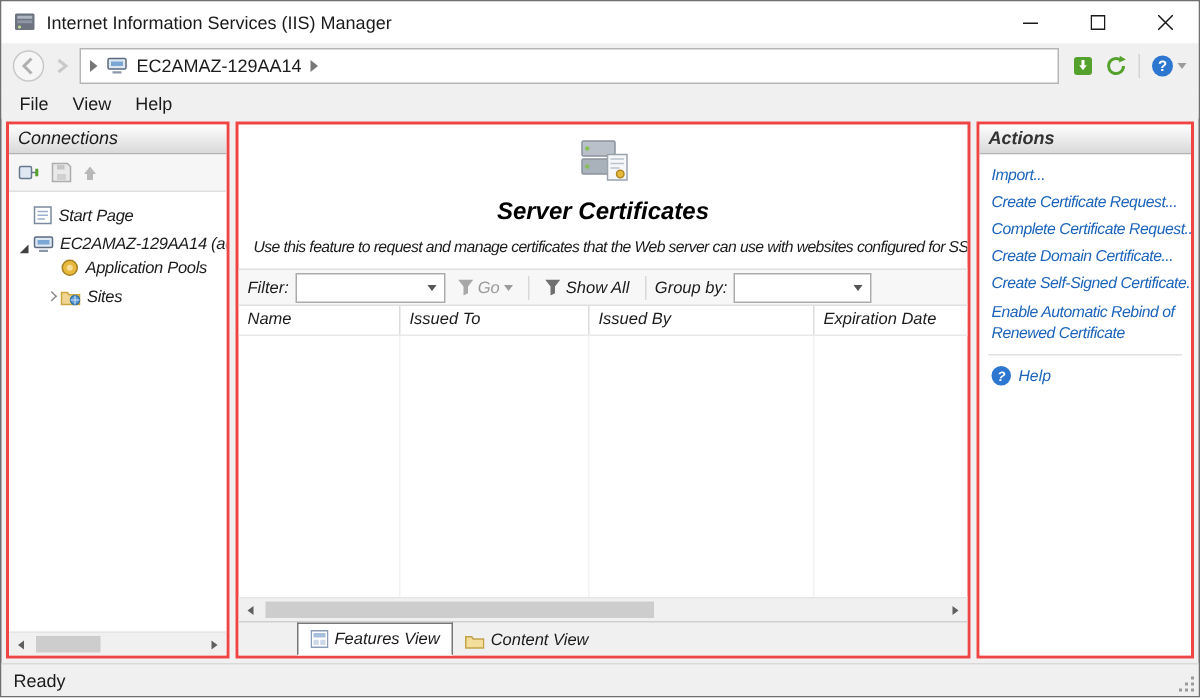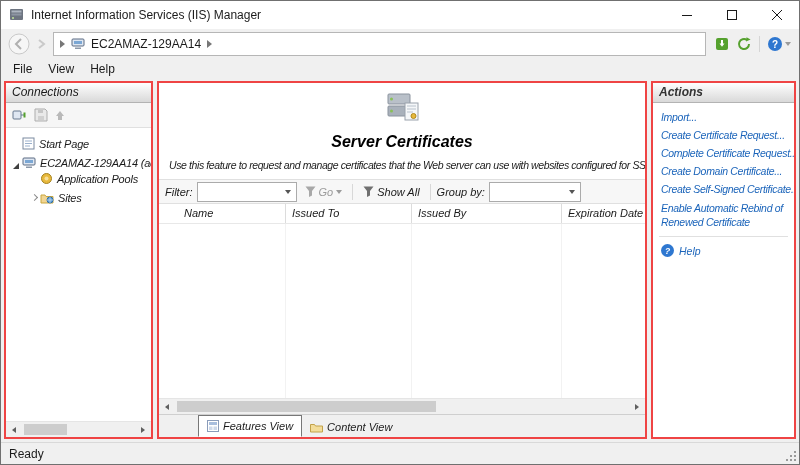--- a/index.html
+++ b/index.html
@@ -74,21 +74,21 @@
   .group-combo { width: 92px; }
   .tool-btn { display: flex; align-items: center; gap: 3px; padding: 0 4px; height: 20px; white-space: nowrap; }
   .tool-btn.disabled { color: #9b9b9b; }
   .tb-sep { width: 1px; height: 16px; background: #d8d8d8; margin: 0 2px; flex: 0 0 1px; }
   .tb-label { white-space: nowrap; }
 
   .list-viewport { flex: 1; overflow: hidden; display: flex; flex-direction: column; min-height: 0; }
   .list-inner { width: 540px; flex: 1; display: flex; flex-direction: column; }
   .list-header { flex: 0 0 20px; display: flex; background: #fff; border-bottom: 1px solid #e8e8e8; font-size: 11px; }
   .hcell { padding: 3px 0 0 6px; border-right: 1px solid #dcdcdc; height: 100%; white-space: nowrap; overflow: hidden; }
-  .c0 { width: 108px; margin-left: 19px; } .c1 { width: 126px; } .c2 { width: 150px; } .c3 { width: 128px; }
+  .c0 { width: 108px; } .c1 { width: 126px; } .c2 { width: 150px; } .c3 { width: 128px; }
   .list-body { flex: 1; display: flex; }
   .bcell { border-right: 1px solid #f2f2f2; height: 100%; }
 
   .tabsbar { flex: 0 0 23px; display: flex; align-items: flex-end; background: #f0f0f0; padding-left: 3px; border-top: 1px solid #cfcfcf; }
   .tab { display: flex; align-items: center; gap: 4px; font-size: 11px; padding: 0 8px; height: 20px; color: #1b1b1b; }
   .tab.active { background: #fff; border: 1px solid #777; border-bottom: 1px solid #fff; height: 22px; margin-left: 36px; }
 
   
   .actions-body { flex: 1; background: #fff; padding: 5px 0 0; overflow: hidden; }
   .action-link { display: block; color: var(--link, #1b64ba); font-size: 10.5px; letter-spacing: -0.3px; padding: 3px 4px 3px 8px; white-space: nowrap; overflow: hidden; }

